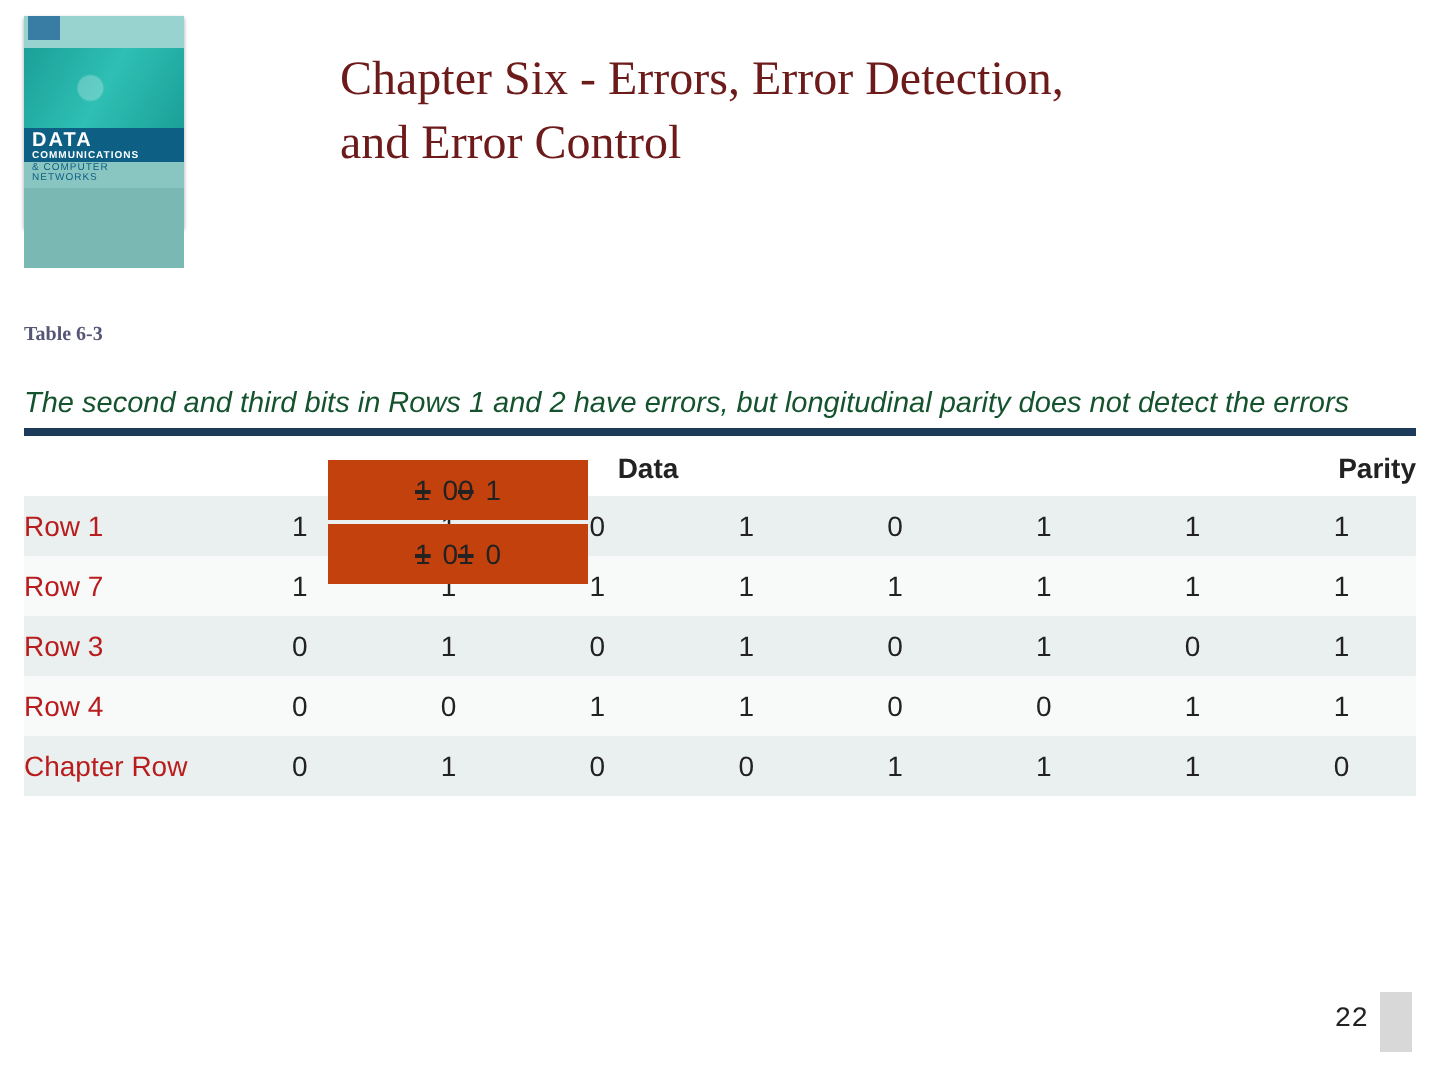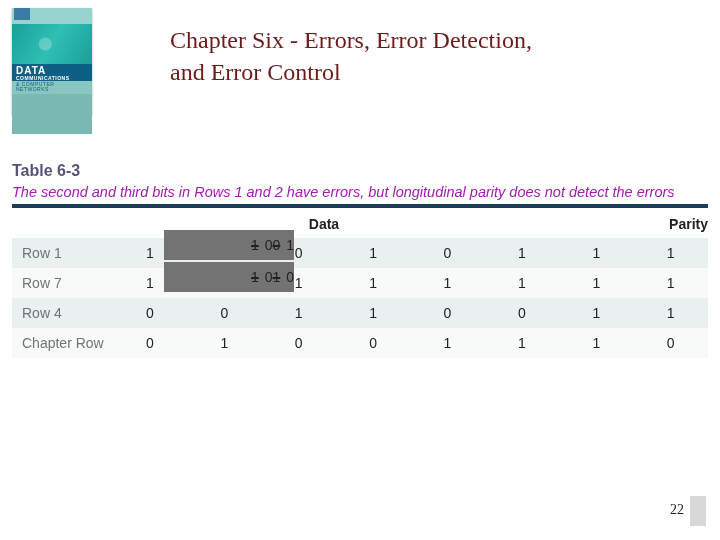--- a/index.html
+++ b/index.html
@@ -14,43 +14,43 @@
   .book .title1 { background:#0e5f84; color:#fff; font-family: Arial, sans-serif; font-weight:bold; font-size:10px; letter-spacing:1px; padding:2px 4px 0 4px; line-height:1; }
   .book .title2 { background:#89c6c2; color:#0e5f84; font-family: Arial, sans-serif; font-size:5px; letter-spacing:0.5px; padding:1px 4px 2px 4px; line-height:1; }
   .book .bottom { background:#79b8b3; height:40px; }
   .book .tab { position:absolute; left:2px; top:0; width:16px; height:12px; background:#3a7da4; font-size:4px; color:#fff; text-align:center; }
 
   
   .chapter { position: absolute; left: 170px; top: 24px; width: 380px; font-size: 24px; line-height: 1.35; color: #6d1a1a; }
 
   
   .tablewrap { position: absolute; left: 12px; top: 162px; width: 696px; }
-  .tlabel { font-family: Liberation Sans, sans-serif; font-weight: bold; color: #557; font-size: 16px; margin-bottom: 4px; }
-  .tcaption { font-family: Arial, sans-serif; font-style: italic; font-size: 14.5px; color: #a21caf; border-bottom: 4px solid #1d3c5a; padding-bottom: 4px; margin-bottom: 0; white-space: nowrap; }
+  .tlabel { font-family: Liberation Serif, serif; font-weight: bold; color: #557; font-size: 10px; margin-bottom: 21px; }
+  .tcaption { font-family: Arial, sans-serif; font-style: italic; font-size: 14.5px; color: #14532d; border-bottom: 4px solid #1d3c5a; padding-bottom: 4px; margin-bottom: 0; white-space: nowrap; }
 
   .hdrrow { display:flex; background:#fff; font-family: Arial, sans-serif; font-weight:bold; font-size:14px; padding: 8px 0 6px 0; }
   .hdrrow .lab { flex:0 0 92px; }
   .hdrrow .data { flex:0 0 440px; text-align:center; }
   .hdrrow .parity { flex:1; text-align:right; }
 
   table.parity { width:100%; border-collapse:collapse; font-family: Arial, sans-serif; font-size:14px; }
   table.parity td { padding: 7px 0; text-align:center; }
-  table.parity td.rowlabel { text-align:left; padding-left:10px; width:92px; color:#737373; }
+  table.parity td.rowlabel { text-align:left; width:92px; color:#b91c1c; }
   table.parity tbody tr:nth-child(odd) { background:#eaeff0; }
   table.parity tbody tr:nth-child(even) { background:#f8fafa; }
   table.parity td.cell { width:68px; }
   table.parity td.pcell { width:68px; }
 
   
-  .patch { position:absolute; background:#737373; font-family: Arial, sans-serif; font-size:14px; display:flex; align-items:center; justify-content:flex-end; }
+  .patch { position:absolute; background:#c2410c; font-family: Arial, sans-serif; font-size:14px; display:flex; align-items:center; justify-content:center; }
   .patch span.old { text-decoration: line-through; text-decoration-thickness:1.5px; margin-right:2px; }
   .patch1 { left:164px; top:230px; width:130px; height:30px; }
   .patch2 { left:164px; top:262px; width:130px; height:30px; }
 
-  .pagenum { position:absolute; right:36px; bottom:22px; font-family: Liberation Serif, serif; font-size:14px; color:#222; }
+  .pagenum { position:absolute; right:36px; bottom:22px; font-family: Liberation Mono, monospace; font-size:14px; color:#222; }
   .pagebar { position:absolute; right:14px; bottom:14px; width:16px; height:30px; background:#d8d8d8; }
 </style>
 </head>
 <body>
 
 <div class="slide">
 
   <div class="book">
     <div class="tab"></div>
     <div class="top"></div>
@@ -89,20 +89,31 @@
             <td class="cell">1</td>
             <td class="cell">1</td>
             <td class="cell">1</td>
             <td class="cell">1</td>
             <td class="cell">1</td>
             <td class="cell">1</td>
             <td class="cell">1</td>
             <td class="pcell">1</td>
           </tr>
           <tr>
+            <td class="rowlabel">Row 3</td>
+            <td class="cell">0</td>
+            <td class="cell">1</td>
+            <td class="cell">0</td>
+            <td class="cell">1</td>
+            <td class="cell">0</td>
+            <td class="cell">1</td>
+            <td class="cell">0</td>
+            <td class="pcell">1</td>
+          </tr>
+          <tr>
             <td class="rowlabel">Row 4</td>
             <td class="cell">0</td>
             <td class="cell">0</td>
             <td class="cell">1</td>
             <td class="cell">1</td>
             <td class="cell">0</td>
             <td class="cell">0</td>
             <td class="cell">1</td>
             <td class="pcell">1</td>
           </tr>

